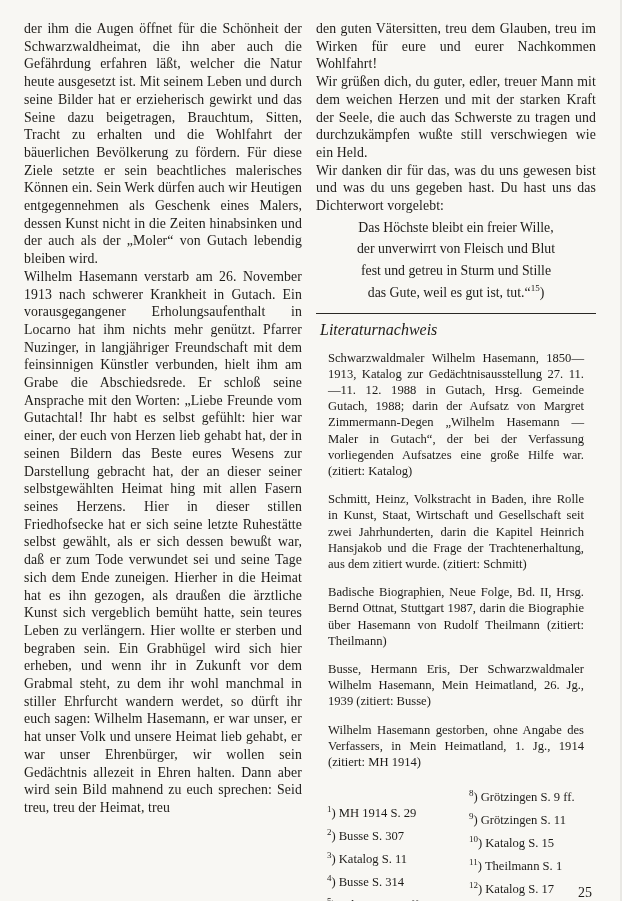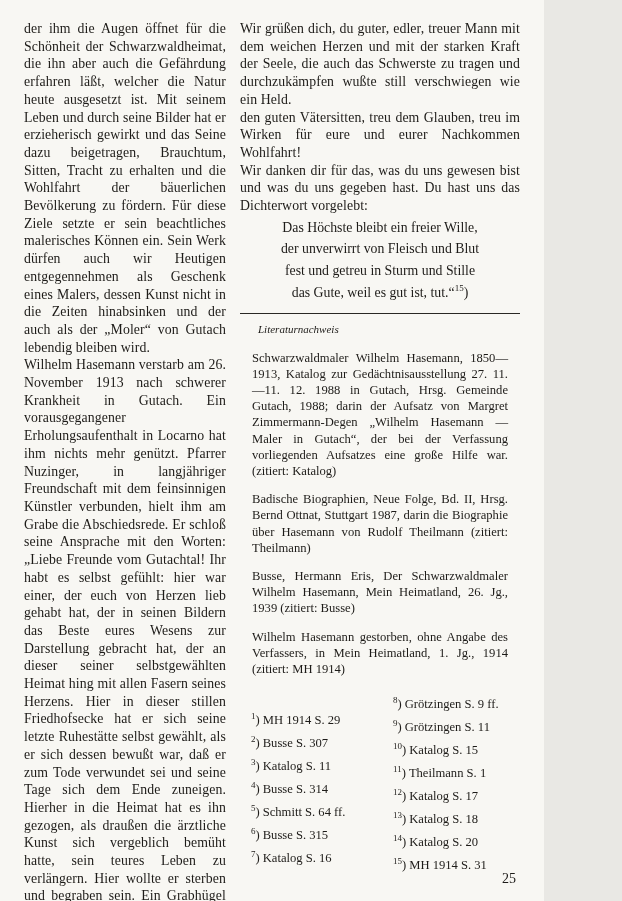--- a/index.html
+++ b/index.html
@@ -2,21 +2,21 @@
 <html lang="de"><head>
 <meta charset="utf-8">
 <style>
   html, body {
     margin: 0;
     padding: 0;
     background: #e9e8e4;
   }
   .page {
     position: relative;
-    width: 544px;
+    width: 620px;
     height: 901px;
     background: #f8f7f3;
     color: #1d1b18;
     font-family: "Liberation Serif", "DejaVu Serif", serif;
     overflow: hidden;
     box-sizing: border-box;
     padding: 20px 24px 0 24px;
   }
   .columns {
     display: flex;
@@ -45,22 +45,22 @@
     font-size: 9px;
     line-height: 0;
     vertical-align: super;
   }
   .divider {
     border: none;
     border-top: 1.4px solid #2a2824;
     margin: 11px 0 7px 0;
   }
   .section-heading {
-    margin: 0 0 8px 18px;
-    font-size: 11px;
+    margin: 0 0 8px 4px;
+    font-size: 16px;
     font-style: italic;
     font-weight: normal;
     line-height: 17px;
   }
   .lit-entry {
     margin: 12px;
     font-size: 12.6px;
     line-height: 16.2px;
     text-align: justify;
     hyphens: auto;
@@ -92,53 +92,54 @@
     font-size: 12.6px;
     line-height: 16px;
     white-space: nowrap;
   }
   .note-item .note-text {
     padding-left: 3px;
   }
   .page-number {
     position: absolute;
     right: 28px;
-    bottom: 14px;
+    bottom: 0;
     font-size: 14px;
   }
 </style>
 </head>
 <body>
 
 <div class="page">
   <div class="columns">
 
     <div class="col">
       <p class="body-par">der ihm die Augen öffnet für die Schönheit der Schwarzwaldheimat, die ihn aber auch die Gefährdung erfahren läßt, welcher die Natur heute ausgesetzt ist. Mit seinem Leben und durch seine Bilder hat er erzieherisch gewirkt und das Seine dazu beigetragen, Brauchtum, Sitten, Tracht zu erhalten und die Wohlfahrt der bäuerlichen Bevölkerung zu fördern. Für diese Ziele setzte er sein beachtliches malerisches Können ein. Sein Werk dürfen auch wir Heutigen entgegennehmen als Geschenk eines Malers, dessen Kunst nicht in die Zeiten hinabsinken und der auch als der „Moler“ von Gutach lebendig bleiben wird.</p>
       <p class="body-par">Wilhelm Hasemann verstarb am 26. November 1913 nach schwerer Krankheit in Gutach. Ein vorausgegangener Erholungsaufenthalt in Locarno hat ihm nichts mehr genützt. Pfarrer Nuzinger, in langjähriger Freundschaft mit dem feinsinnigen Künstler verbunden, hielt ihm am Grabe die Abschiedsrede. Er schloß seine Ansprache mit den Worten: „Liebe Freunde vom Gutachtal! Ihr habt es selbst gefühlt: hier war einer, der euch von Herzen lieb gehabt hat, der in seinen Bildern das Beste eures Wesens zur Darstellung gebracht hat, der an dieser seiner selbstgewählten Heimat hing mit allen Fasern seines Herzens. Hier in dieser stillen Friedhofsecke hat er sich seine letzte Ruhestätte selbst gewählt, als er sich dessen bewußt war, daß er zum Tode verwundet sei und seine Tage sich dem Ende zuneigen. Hierher in die Heimat hat es ihn gezogen, als draußen die ärztliche Kunst sich vergeblich bemüht hatte, sein teures Leben zu verlängern. Hier wollte er sterben und begraben sein. Ein Grabhügel wird sich hier erheben, und wenn ihr in Zukunft vor dem Grabmal steht, zu dem ihr wohl manchmal in stiller Ehrfurcht wandern werdet, so dürft ihr euch sagen: Wilhelm Hasemann, er war unser, er hat unser Volk und unsere Heimat lieb gehabt, er war unser Ehrenbürger, wir wollen sein Gedächtnis allezeit in Ehren halten. Dann aber wird sein Bild mahnend zu euch sprechen: Seid treu, treu der Heimat, treu</p>
     </div>
 
     <div class="col">
+      <p class="body-par">den guten Vätersitten, treu dem Glauben, treu im Wirken für eure und eurer Nachkommen Wohlfahrt!</p>
       <p class="body-par">Wir grüßen dich, du guter, edler, treuer Mann mit dem weichen Herzen und mit der starken Kraft der Seele, die auch das Schwerste zu tragen und durchzukämpfen wußte still verschwiegen wie ein Held.</p>
-      <p class="body-par">den guten Vätersitten, treu dem Glauben, treu im Wirken für eure und eurer Nachkommen Wohlfahrt!</p>
       <p class="body-par">Wir danken dir für das, was du uns gewesen bist und was du uns gegeben hast. Du hast uns das Dichterwort vorgelebt:</p>
 
       <div>
         <p class="poem-line">Das Höchste bleibt ein freier Wille,</p>
         <p class="poem-line">der unverwirrt von Fleisch und Blut</p>
         <p class="poem-line">fest und getreu in Sturm und Stille</p>
         <p class="poem-line"><span>das Gute, weil es gut ist, tut.“</span><sup class="ref">15</sup><span>)</span></p>
       </div>
 
       <hr class="divider">
 
       <h3 class="section-heading">Literaturnachweis</h3>
 
       <div>
         <p class="lit-entry">Schwarzwaldmaler Wilhelm Hasemann, 1850—1913, Katalog zur Gedächtnisausstellung 27. 11.—11. 12. 1988 in Gutach, Hrsg. Gemeinde Gutach, 1988; darin der Aufsatz von Margret Zimmermann-Degen „Wilhelm Hasemann — Maler in Gutach“, der bei der Verfassung vorliegenden Aufsatzes eine große Hilfe war. (zitiert: Katalog)</p>
+        <p class="lit-entry">Schmitt, Heinz, Volkstracht in Baden, ihre Rolle in Kunst, Staat, Wirtschaft und Gesellschaft seit zwei Jahrhunderten, darin die Kapitel Heinrich Hansjakob und die Frage der Trachtenerhaltung, aus dem zitiert wurde. (zitiert: Schmitt)</p>
         <p class="lit-entry">Badische Biographien, Neue Folge, Bd. II, Hrsg. Bernd Ottnat, Stuttgart 1987, darin die Biographie über Hasemann von Rudolf Theilmann (zitiert: Theilmann)</p>
         <p class="lit-entry">Busse, Hermann Eris, Der Schwarzwaldmaler Wilhelm Hasemann, Mein Heimatland, 26. Jg., 1939 (zitiert: Busse)</p>
         <p class="lit-entry">Wilhelm Hasemann gestorben, ohne Angabe des Verfassers, in Mein Heimatland, 1. Jg., 1914 (zitiert: MH 1914)</p>
       </div>
 
 
       <div class="notes-cols">
         <div class="notes-col left">
           <p class="note-item"><sup class="ref">1</sup><span>)</span><span class="note-text">MH 1914 S. 29</span></p>
           <p class="note-item"><sup class="ref">2</sup><span>)</span><span class="note-text">Busse S. 307</span></p>

